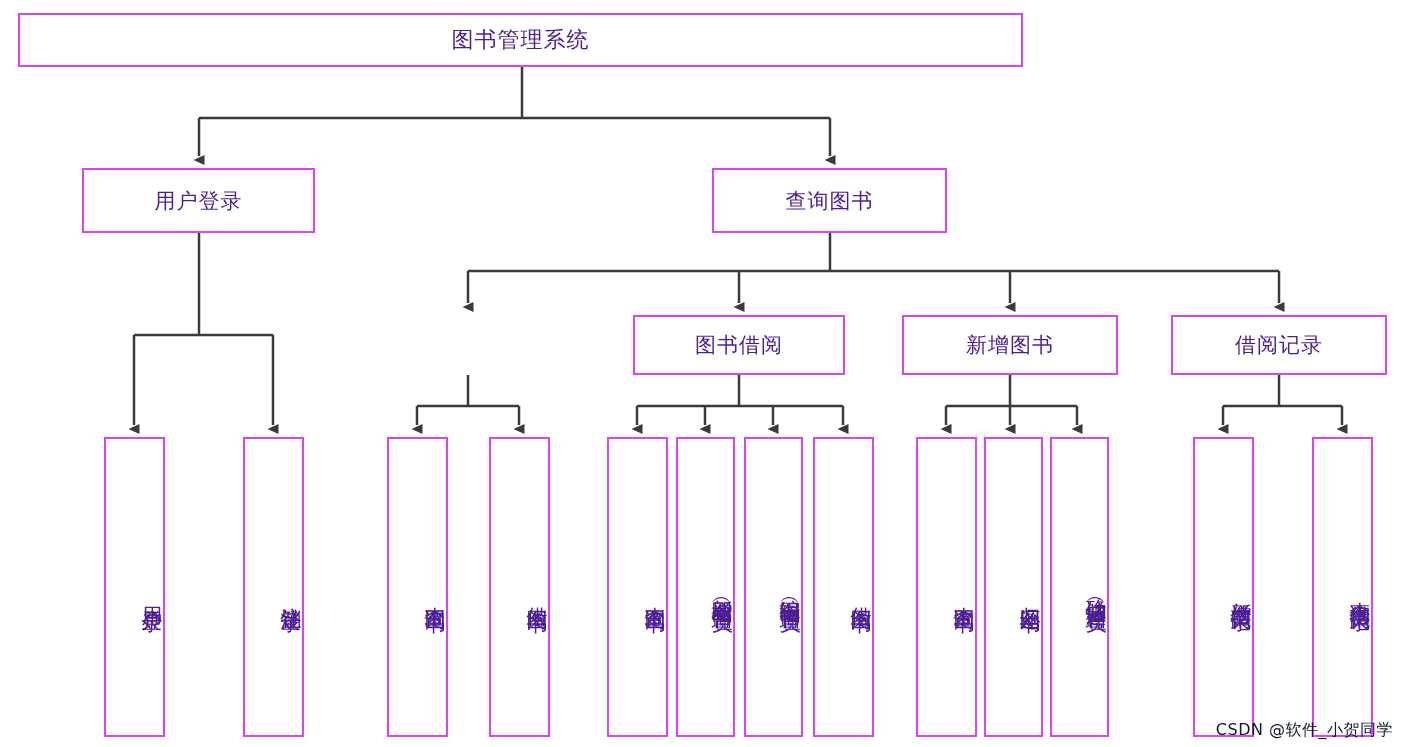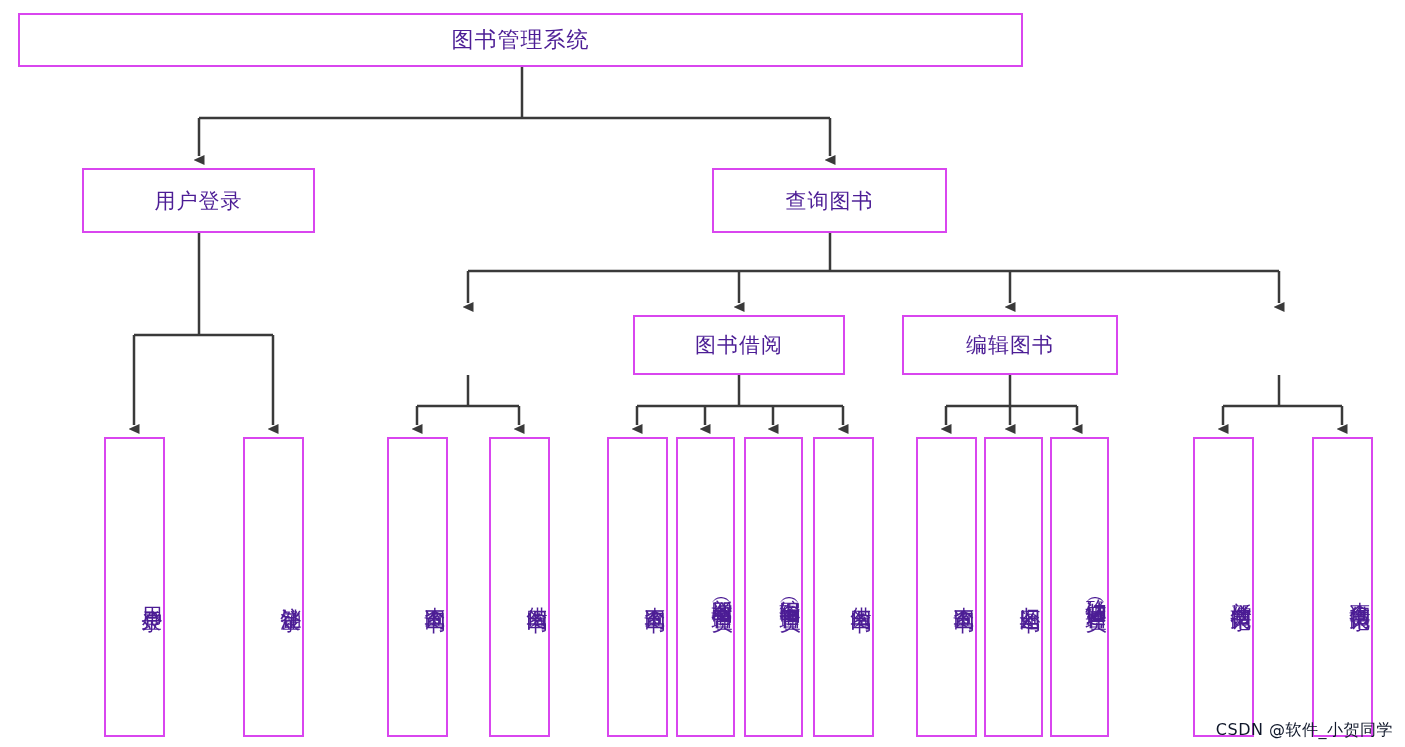--- a/index.html
+++ b/index.html
@@ -123,22 +123,23 @@
 
   <div class="node horiz root" style="left:18px; top:13px; width:1005px; height:54px;">图书管理系统</div>
 
   <div class="node horiz" style="left:82px; top:168px; width:233px; height:65px;">用户登录</div>
 
   <div class="node horiz" style="left:712px; top:168px; width:235px; height:65px;">查询图书</div>
 
 
   <div class="node horiz" style="left:633px; top:315px; width:212px; height:60px;">图书借阅</div>
 
-  <div class="node horiz" style="left:902px; top:315px; width:216px; height:60px;">编辑图书</div>
+  <div class="node horiz" style="left:902px; top:315px; width:216px; height:60px;">新增图书</div>
 
+  <div class="node horiz" style="left:1171px; top:315px; width:216px; height:60px;">借阅记录</div>
 
   <div class="node vert" style="left:104px; top:437px; width:61px; height:300px;">用户登录</div>
 
   <div class="node vert" style="left:243px; top:437px; width:61px; height:300px;">注销登录</div>
 
   <div class="node vert" style="left:387px; top:437px; width:61px; height:300px;">查询图书</div>
 
   <div class="node vert" style="left:489px; top:437px; width:61px; height:300px;">借阅图书</div>
 
   <div class="node vert" style="left:607px; top:437px; width:61px; height:300px;">查询图书</div>

